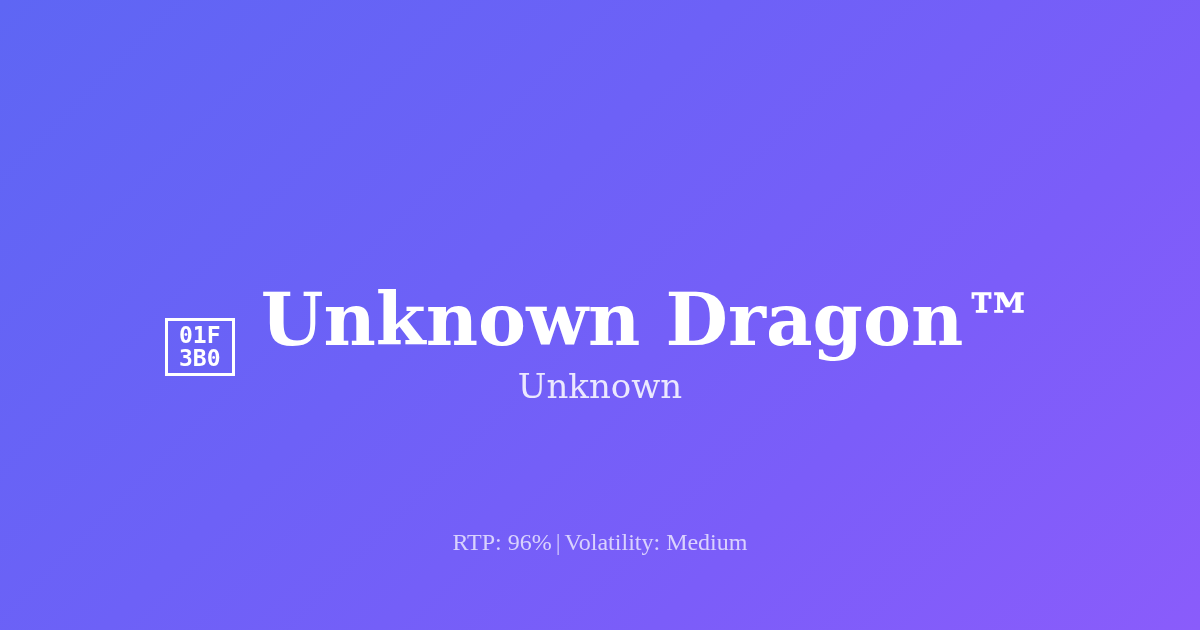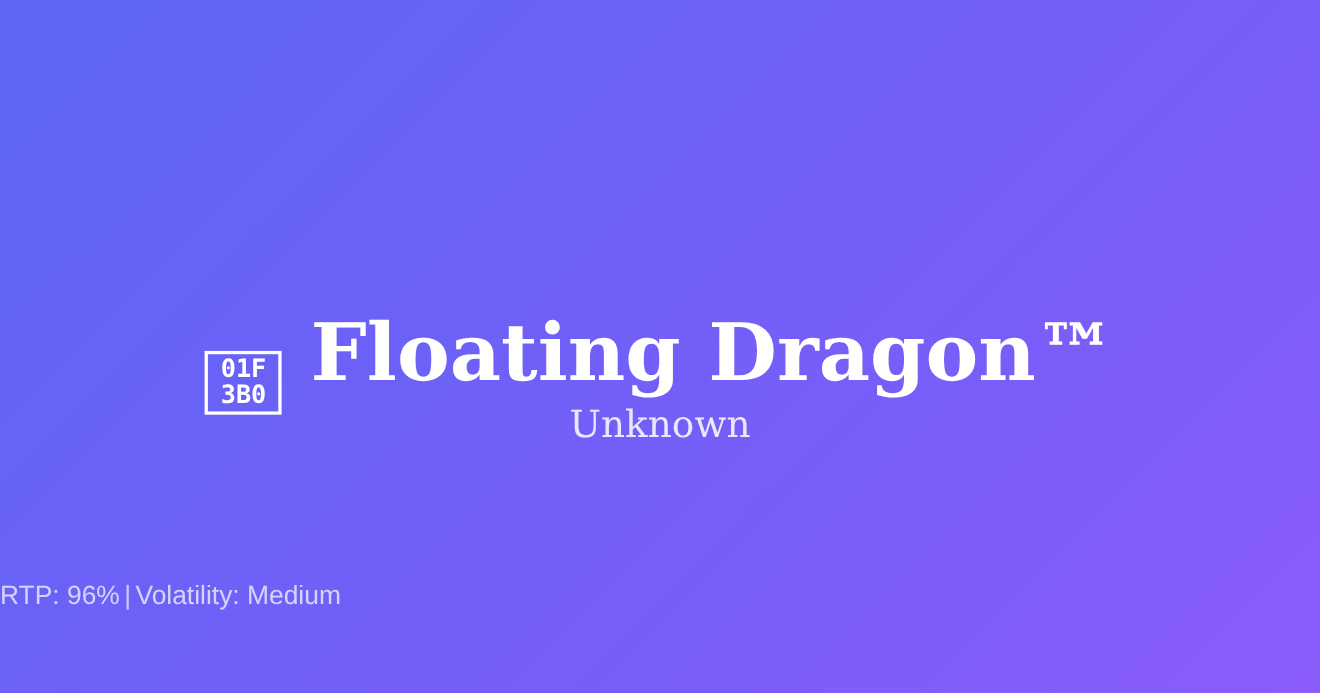--- a/index.html
+++ b/index.html
@@ -90,22 +90,22 @@
     line-height: 48px;
     color: rgba(255, 255, 255, 0.86);
   }
 
   
   .meta {
     position: absolute;
     left: 0;
     right: 0;
     top: 526px;
-    text-align: left;
-    font-family: Liberation Sans, sans-serif;
+    text-align: center;
+    font-family: Liberation Serif, serif;
     font-weight: 400;
     font-size: 24px;
     line-height: 32px;
     color: rgba(255, 255, 255, 0.72);
     white-space: nowrap;
   }
   .meta .sep {
     padding: 0 4px;
     color: rgba(255, 255, 255, 0.66);
   }
@@ -115,21 +115,21 @@
 
 <div class="og-card">
 
   <div class="title-row">
 
     <span class="tofu">
       <span class="tofu-row">01F</span>
       <span class="tofu-row">3B0</span>
     </span>
 
-    <h1 class="game-title"><span>Floating Dragon</span><span class="tm">™</span></h1>
+    <h1 class="game-title"><span>Unknown Dragon</span><span class="tm">™</span></h1>
 
   </div>
 
   <div class="provider">Unknown</div>
 
   <div class="meta">
     <span>RTP: 96%</span><span class="sep">|</span><span>Volatility: Medium</span>
   </div>
 
 </div>

